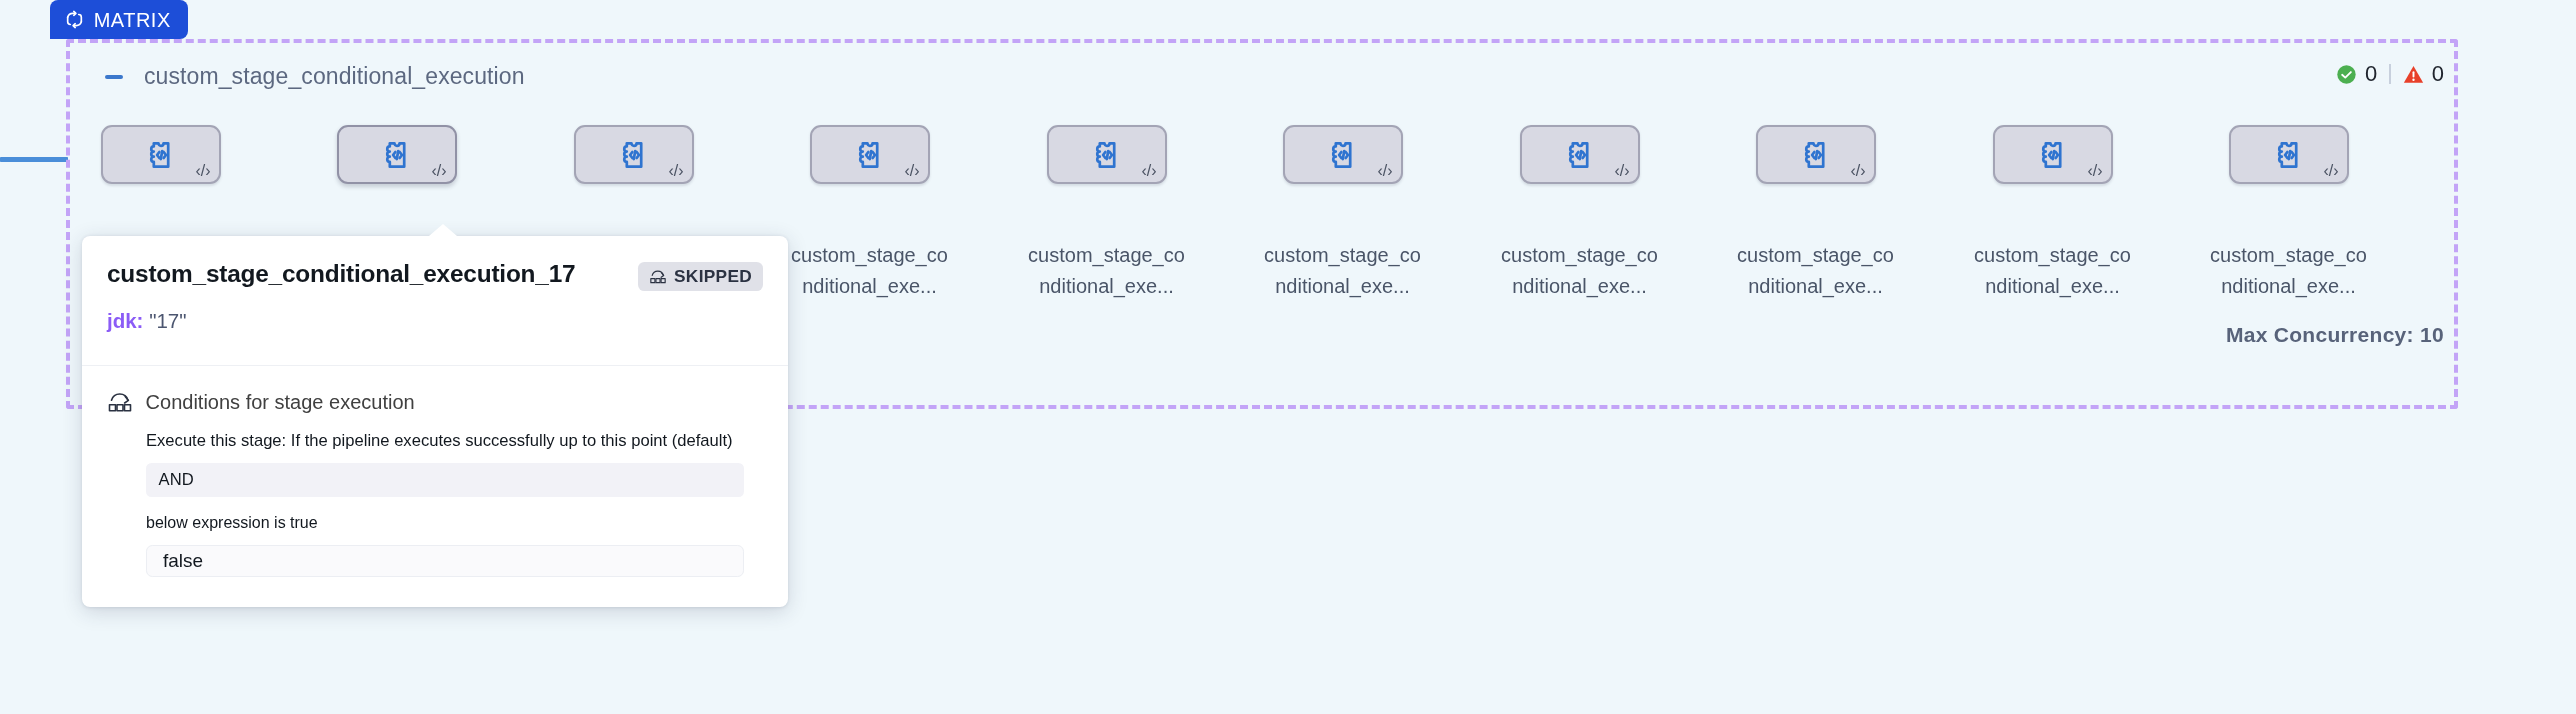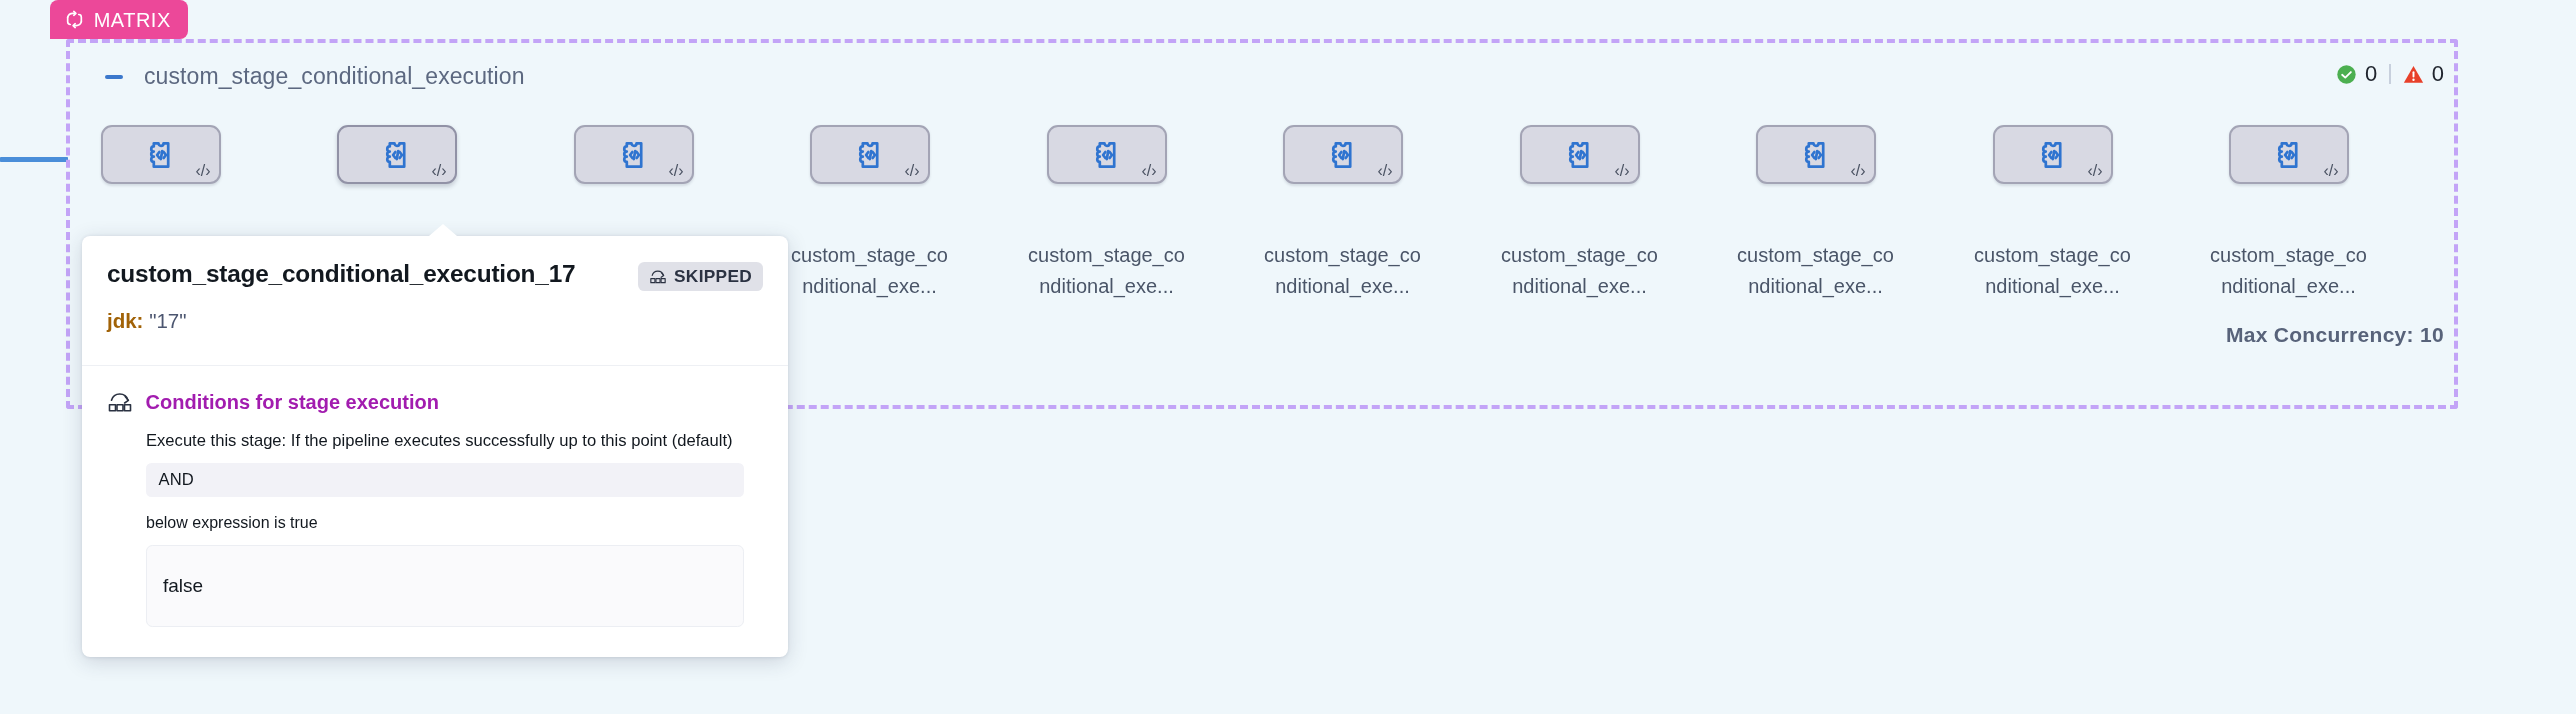--- a/index.html
+++ b/index.html
@@ -33,21 +33,21 @@
   
   .matrix-badge {
     position: absolute;
     left: 50px;
     top: 0px;
     height: 39px;
     padding: 0 17.3px 0 14px;
     display: flex;
     align-items: center;
     gap: 8.7px;
-    background: #ec4899;
+    background: #1d4ed8;
     border-radius: 8px 8px 8px 0;
     z-index: 6;
     justify-content: space-between;
   }
   .matrix-badge .label {
     color: #ffffff;
     font-size: 20px;
     letter-spacing: 0.5px;
     font-weight: 400;
     line-height: 1;
@@ -246,33 +246,33 @@
     letter-spacing: 0.3px;
     line-height: 1;
   }
   .skip-icon { width: 18px; height: 15px; display: block; }
   .tt-meta {
     margin-top: 17.3px;
     font-size: 20.5px;
     color: #4c5670;
     line-height: 1.2;
   }
-  .tt-meta b { font-weight: bold; color: #a16207; }
+  .tt-meta b { font-weight: bold; color: #8b5cf6; }
 
   .tt-body { padding: 24px 25px 30px 25px; }
   .tt-sec-head {
     display: flex;
     align-items: center;
     gap: 12.6px;
   }
   .cond-icon { width: 26px; height: 24px; display: block; flex: 0 0 auto; }
   .tt-sec-title {
     font-size: 20px;
-    font-weight: bold;
-    color: #a21caf;
+    font-weight: normal;
+    color: #404040;
   }
   .tt-sub {
     margin-top: 16px;
     margin-left: 39px;
     font-size: 16.6px;
     color: #12181f;
     line-height: 1.3;
   }
   .tt-pill {
     margin-top: 11px;
@@ -290,21 +290,21 @@
     font-size: 16px;
     color: #12181f;
   }
   .tt-input {
     margin-top: 12.6px;
     margin-left: 39px;
     margin-right: 19px;
     background: #fafafc;
     border: 1.6px solid #eceef3;
     border-radius: 6.3px;
-    padding: 29px 16px;
+    padding: 4px 16px;
     font-size: 19px;
     color: #12181f;
   }
 </style>
 </head>
 <body>
 
 <div id="root">
 
   <div class="in-connector"></div>

